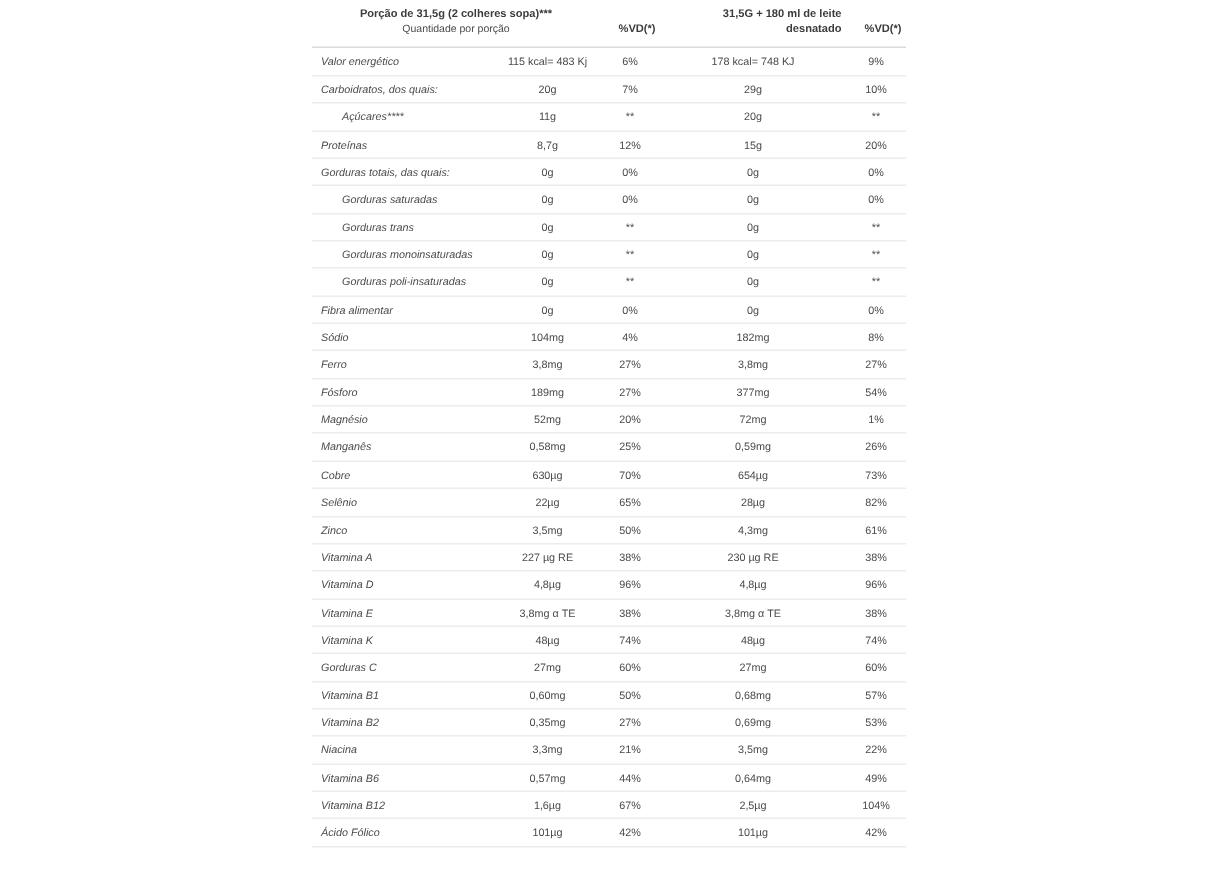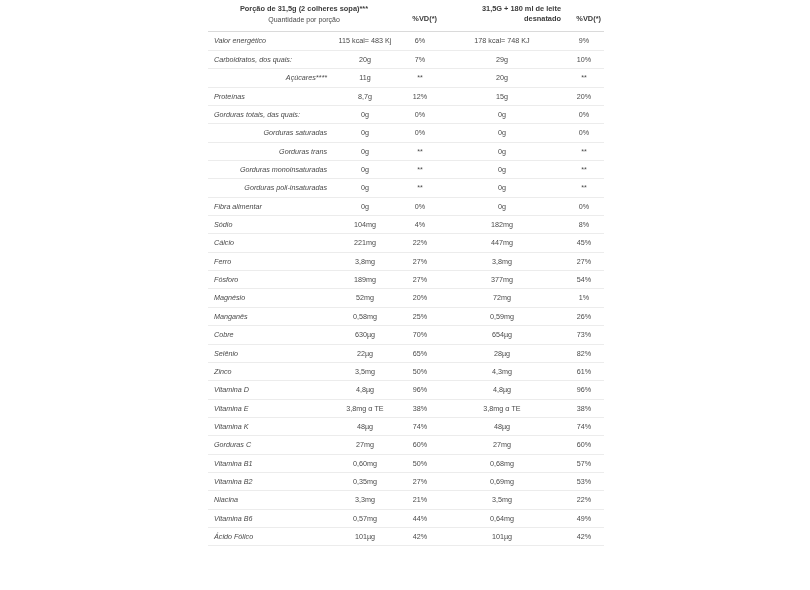--- a/index.html
+++ b/index.html
@@ -62,21 +62,20 @@
     color: #4a4a4a;
     font-size: 7.2px;
   }
   tbody td.label {
     text-align: left;
     padding-left: 6px;
     font-style: italic;
   }
   tbody tr.indent td.label {
     padding-left: 20px;
-    text-align: right;
   }
   tbody tr:last-child td {
     border-bottom: 1px solid #ececec;
   }
 </style>
 </head>
 <body>
 
 <div class="sheet">
 
@@ -171,27 +170,20 @@
           <td>0%</td>
         </tr>
         <tr>
           <td class="label">Sódio</td>
           <td>104mg</td>
           <td>4%</td>
           <td>182mg</td>
           <td>8%</td>
         </tr>
         <tr>
-          <td class="label">Cálcio</td>
-          <td>221mg</td>
-          <td>22%</td>
-          <td>447mg</td>
-          <td>45%</td>
-        </tr>
-        <tr>
           <td class="label">Ferro</td>
           <td>3,8mg</td>
           <td>27%</td>
           <td>3,8mg</td>
           <td>27%</td>
         </tr>
         <tr>
           <td class="label">Fósforo</td>
           <td>189mg</td>
           <td>27%</td>
@@ -227,20 +219,27 @@
           <td>82%</td>
         </tr>
         <tr>
           <td class="label">Zinco</td>
           <td>3,5mg</td>
           <td>50%</td>
           <td>4,3mg</td>
           <td>61%</td>
         </tr>
         <tr>
+          <td class="label">Vitamina A</td>
+          <td>227 µg RE</td>
+          <td>38%</td>
+          <td>230 µg RE</td>
+          <td>38%</td>
+        </tr>
+        <tr>
           <td class="label">Vitamina D</td>
           <td>4,8µg</td>
           <td>96%</td>
           <td>4,8µg</td>
           <td>96%</td>
         </tr>
         <tr>
           <td class="label">Vitamina E</td>
           <td>3,8mg α TE</td>
           <td>38%</td>
@@ -283,20 +282,27 @@
           <td>22%</td>
         </tr>
         <tr>
           <td class="label">Vitamina B6</td>
           <td>0,57mg</td>
           <td>44%</td>
           <td>0,64mg</td>
           <td>49%</td>
         </tr>
         <tr>
+          <td class="label">Vitamina B12</td>
+          <td>1,6µg</td>
+          <td>67%</td>
+          <td>2,5µg</td>
+          <td>104%</td>
+        </tr>
+        <tr>
           <td class="label">Ácido Fólico</td>
           <td>101µg</td>
           <td>42%</td>
           <td>101µg</td>
           <td>42%</td>
         </tr>
       </tbody>
   </table>
 
 </div>

